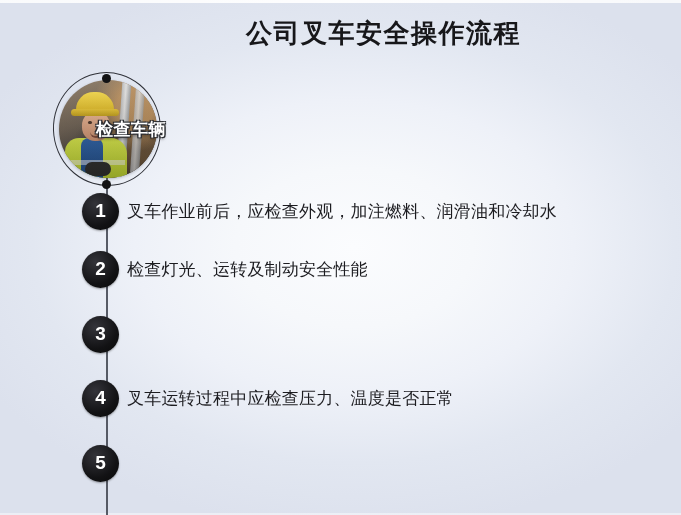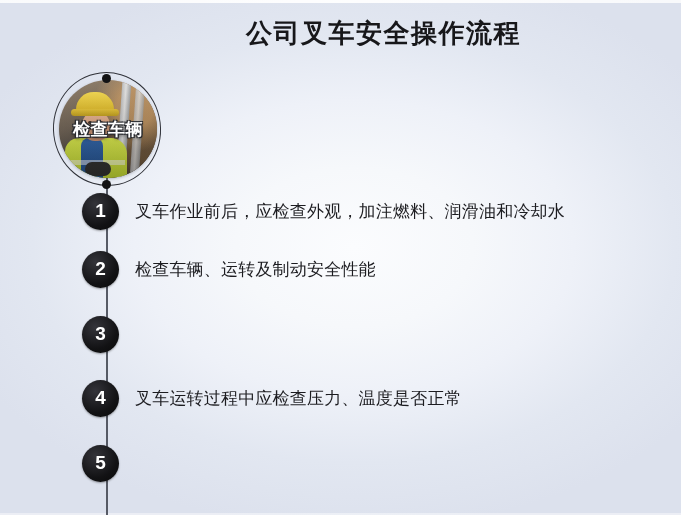--- a/index.html
+++ b/index.html
@@ -186,21 +186,21 @@
   }
   .hero-photo .veil {
     position: absolute; inset: 0;
     background: linear-gradient(to bottom, rgba(255,255,255,.06), rgba(0,0,0,.22));
   }
   .hero-label {
     position: absolute;
     left: 0;
     top: 46px;
     width: 116px;
-    text-align: center;
+    text-align: right;
     font-size: 17px;
     font-weight: bold;
     color: #ffffff;
     letter-spacing: .5px;
     text-shadow:
       -1.3px -1.3px 0 #2a2c31,
        1.3px -1.3px 0 #2a2c31,
       -1.3px  1.3px 0 #2a2c31,
        1.3px  1.3px 0 #2a2c31,
        0 2px 3px rgba(0,0,0,.5);
@@ -241,21 +241,21 @@
     background: radial-gradient(circle at 36% 30%, #34343a 0%, #121214 62%, #090909 100%);
     color: #ffffff;
     font-size: 19px;
     font-weight: bold;
     display: flex;
     align-items: center;
     justify-content: center;
     box-shadow: 0 1px 2px rgba(0,0,0,.35);
   }
   .step-text {
-    margin-left: 16px;
+    margin-left: 8px;
     font-size: 17px;
     color: #1c1c20;
     white-space: nowrap;
     letter-spacing: .2px;
   }
 </style>
 </head>
 <body>
 
 <div id="slide">
@@ -292,21 +292,21 @@
 
   <div class="steps">
 
     <div class="step" style="top:187px;">
       <div class="step-badge">1</div>
       <div class="step-text">叉车作业前后，应检查外观，加注燃料、润滑油和冷却水</div>
     </div>
 
     <div class="step" style="top:245px;">
       <div class="step-badge">2</div>
-      <div class="step-text">检查车辆、运转及制动安全性能</div>
+      <div class="step-text">检查灯光、运转及制动安全性能</div>
     </div>
 
     <div class="step" style="top:310px;">
       <div class="step-badge">3</div>
     </div>
 
     <div class="step" style="top:374px;">
       <div class="step-badge">4</div>
       <div class="step-text">叉车运转过程中应检查压力、温度是否正常</div>
     </div>

